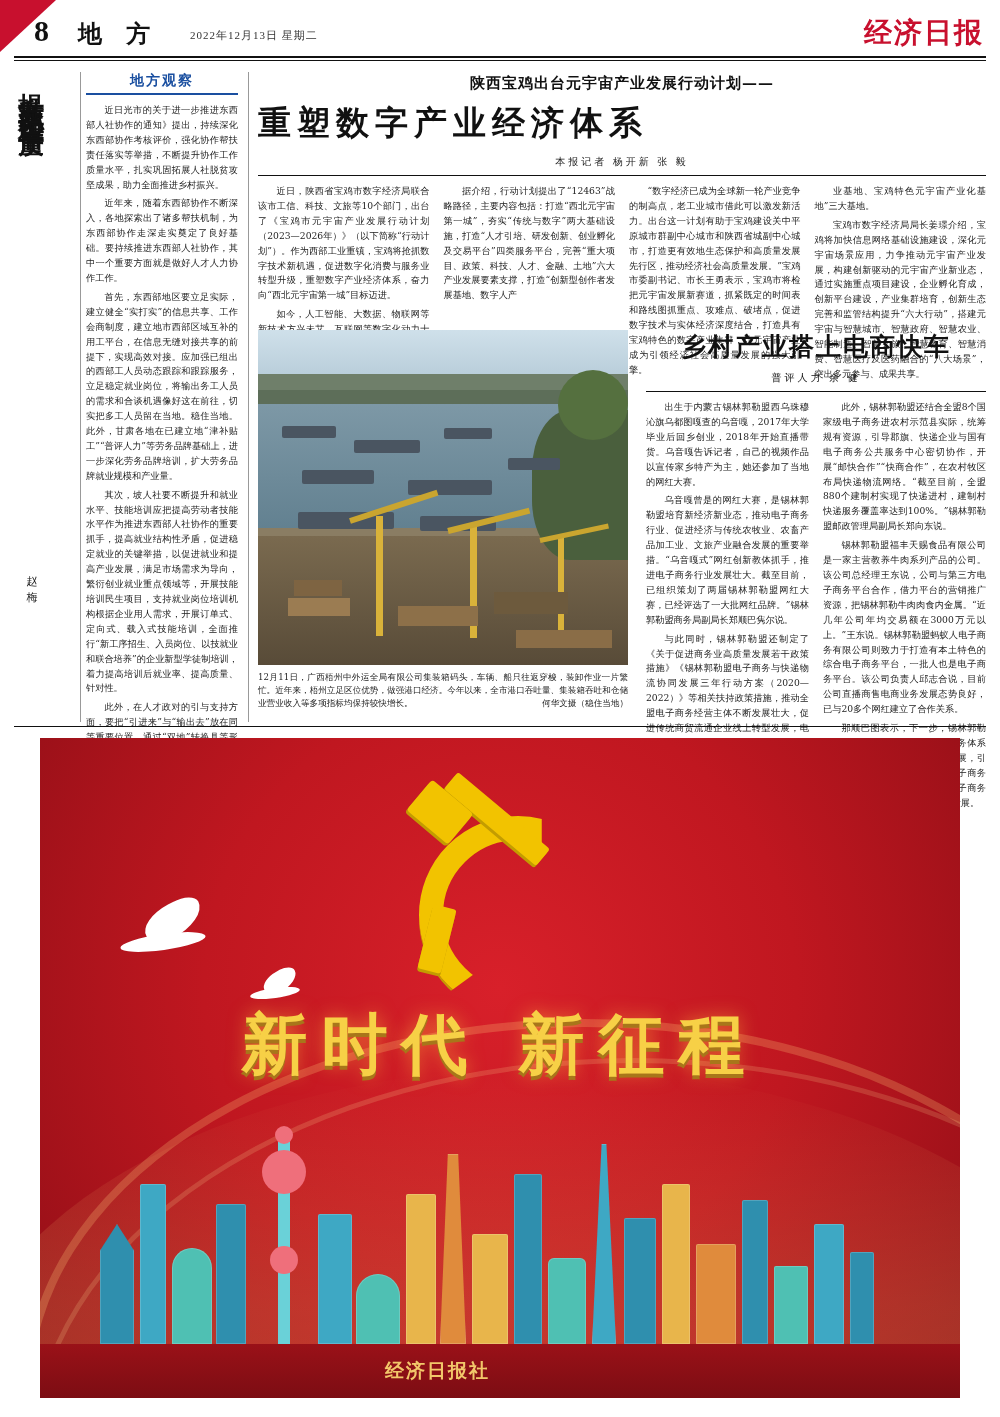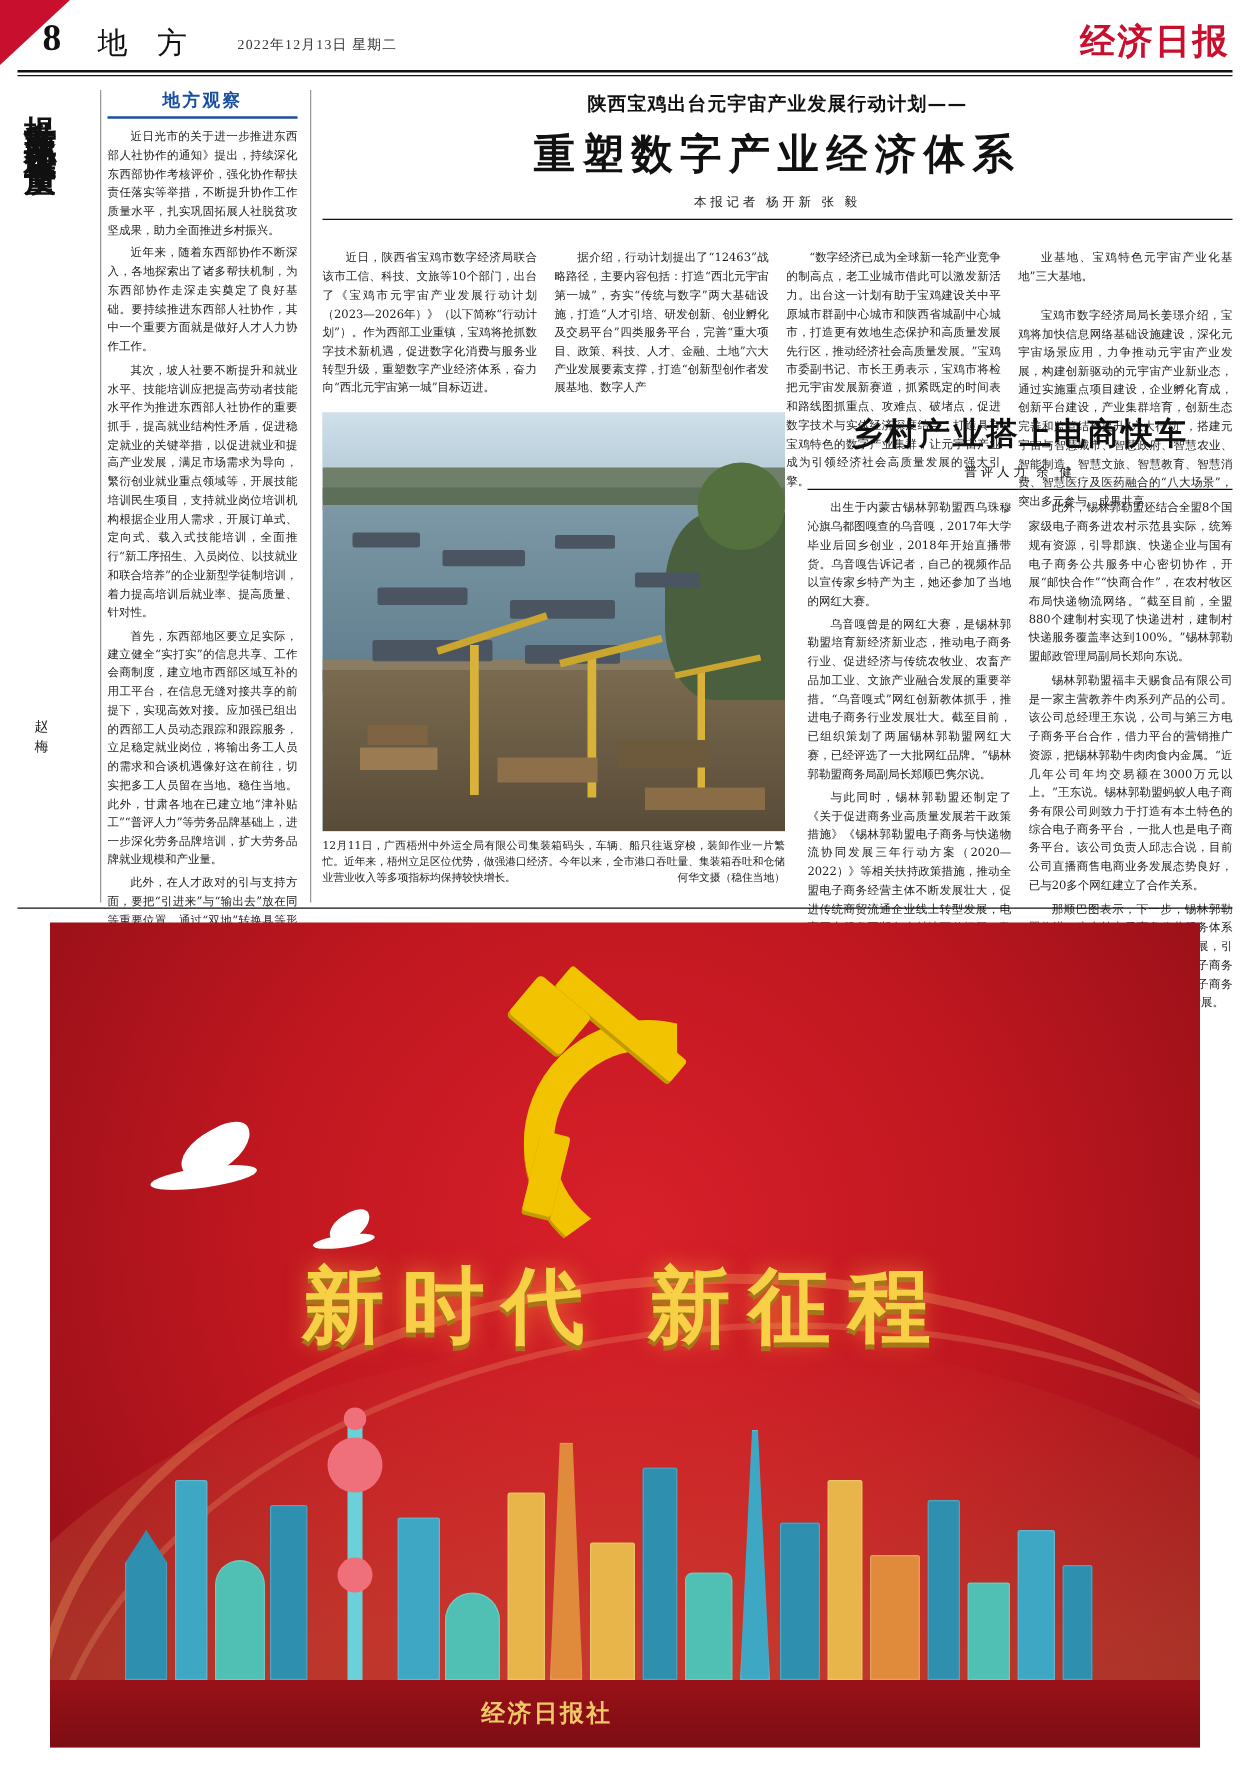--- a/index.html
+++ b/index.html
@@ -22,21 +22,21 @@
     background:#c8102e;
     clip-path:polygon(0 0,100% 0,0 100%);
   }
   .page-num{
     position:absolute;left:34px;top:14px;
     font-size:30px;font-weight:bold;font-family:"Liberation Serif",serif;
     color:#111;
   }
   .section-name{
     position:absolute;left:78px;top:18px;
-    font-size:24px;font-weight:normal;letter-spacing:8px;
+    font-size:24px;font-weight:bold;letter-spacing:8px;
     font-family:"DejaVu Serif",serif;
     text-align:right;
   }
   .dateline{
     position:absolute;left:190px;top:28px;
     font-size:11px;color:#333;letter-spacing:1px;
   }
   .nameplate{
     position:absolute;right:16px;top:14px;
     font-size:28px;font-weight:bold;letter-spacing:2px;
@@ -98,36 +98,36 @@
 
   
   .storyA{
     position:absolute;left:258px;top:74px;width:728px;
   }
   .shoulder{
     font-size:15px;font-weight:bold;text-align:center;letter-spacing:1px;
     font-family:"DejaVu Serif",serif;color:#111;
   }
   .mainhead{
-    font-size:33px;font-weight:bold;text-align:center;letter-spacing:6px;
+    font-size:33px;font-weight:bold;letter-spacing:6px;
     margin-top:8px;font-family:"DejaVu Serif",serif;
   }
   .byline{
     text-align:center;font-size:10px;margin-top:9px;letter-spacing:3px;color:#222;
   }
   .rule-thin{
     border-top:1px solid #111;margin-top:6px;width:100%;
   }
   .colsA{
     margin-top:8px;
     display:flex;gap:14px;
   }
   .colsA .c{width:236px;}
   .colsA p{
-    margin:16px 0 4px 0;font-size:9.2px;line-height:1.62;text-align:justify;
+    margin:0 0 4px 0;font-size:9.2px;line-height:1.62;text-align:justify;
     text-indent:2em;font-family:"DejaVu Serif",serif;color:#1c1c1c;
   }
 
   
   .photo-wrap{
     position:absolute;left:258px;top:330px;width:370px;height:365px;
   }
   .photo{
     width:370px;height:335px;position:relative;overflow:hidden;
     background:linear-gradient(#b9d2e2,#8fb6cc);
@@ -287,22 +287,22 @@
     <div class="vheadline">提升东西部协作工作质量</div>
     <div class="vbyline">赵 梅</div>
   </div>
   <div class="vline" style="left:80px;"></div>
 
   <div class="col2">
     <div class="obs-badge">地方观察</div>
     <div class="obs-body">
       <p>近日光市的关于进一步推进东西部人社协作的通知》提出，持续深化东西部协作考核评价，强化协作帮扶责任落实等举措，不断提升协作工作质量水平，扎实巩固拓展人社脱贫攻坚成果，助力全面推进乡村振兴。</p>
       <p>近年来，随着东西部协作不断深入，各地探索出了诸多帮扶机制，为东西部协作走深走实奠定了良好基础。要持续推进东西部人社协作，其中一个重要方面就是做好人才人力协作工作。</p>
+      <p>首先，东西部地区要立足实际，建立健全“实打实”的信息共享、工作会商制度，建立地市西部区域互补的用工平台，在信息无缝对接共享的前提下，实现高效对接。应加强已组出的西部工人员动态跟踪和跟踪服务，立足稳定就业岗位，将输出务工人员的需求和合谈机遇像好这在前往，切实把多工人员留在当地。稳住当地。此外，甘肃各地在已建立地“津补贴工”“普评人力”等劳务品牌基础上，进一步深化劳务品牌培训，扩大劳务品牌就业规模和产业量。</p>
       <p>其次，坡人社要不断提升和就业水平、技能培训应把提高劳动者技能水平作为推进东西部人社协作的重要抓手，提高就业结构性矛盾，促进稳定就业的关键举措，以促进就业和提高产业发展，满足市场需求为导向，繁衍创业就业重点领域等，开展技能培训民生项目，支持就业岗位培训机构根据企业用人需求，开展订单式、定向式、载入式技能培训，全面推行“新工序招生、入员岗位、以技就业和联合培养”的企业新型学徒制培训，着力提高培训后就业率、提高质量、针对性。</p>
-      <p>首先，东西部地区要立足实际，建立健全“实打实”的信息共享、工作会商制度，建立地市西部区域互补的用工平台，在信息无缝对接共享的前提下，实现高效对接。应加强已组出的西部工人员动态跟踪和跟踪服务，立足稳定就业岗位，将输出务工人员的需求和合谈机遇像好这在前往，切实把多工人员留在当地。稳住当地。此外，甘肃各地在已建立地“津补贴工”“普评人力”等劳务品牌基础上，进一步深化劳务品牌培训，扩大劳务品牌就业规模和产业量。</p>
       <p>此外，在人才政对的引与支持方面，要把“引进来”与“输出去”放在同等重要位置。通过“双地”转换具等形式进一步加强东西部协作地区在人才方面的交流与合作，实施人才双向挂职、“组团式”支援、柔性引才等方式强化人才协作和智力支持。在改业利技方面，通过创新创业和技术帮扶，加强农业生产、深加工等领域技术协作，推动高效特色农业发展，打造服务于乡村振兴的产业链整体化。同时，联合乡村振兴各项进产业，有利于东西部地区农业先进劳动成果进一步落地抓，产业服务，聚焦数字农业、促进产业优化、服务农村电子商务，助推乡村生态保护与发展等各项成果。</p>
       <p>乡村要振兴，人才是关键。立足于各地的东西部人力协作方面，要通过实行实的政策措施，立足完善的人才工作机制，为乡村振兴注入更多新鲜血液，释放出源动力量。</p>
     </div>
     <div class="obs-editor">本版编辑 祝 伟</div>
   </div>
   <div class="vline" style="left:248px;"></div>
 
   <div class="storyA">
     <div class="shoulder">陕西宝鸡出台元宇宙产业发展行动计划——</div>
     <div class="mainhead">重塑数字产业经济体系</div>

